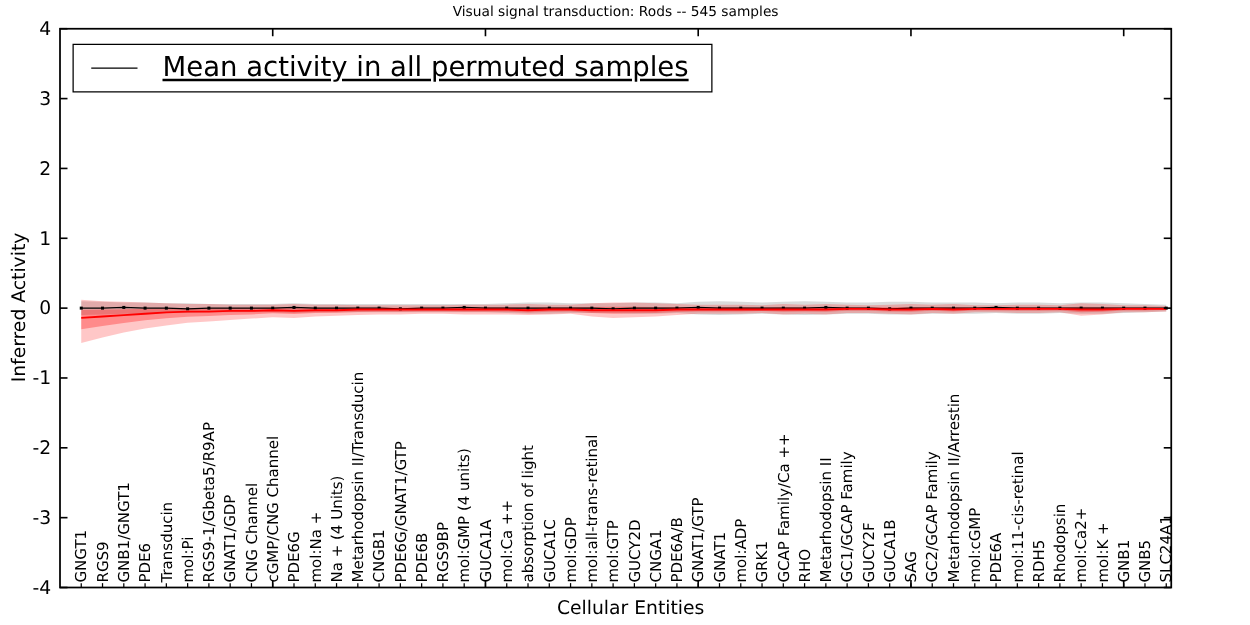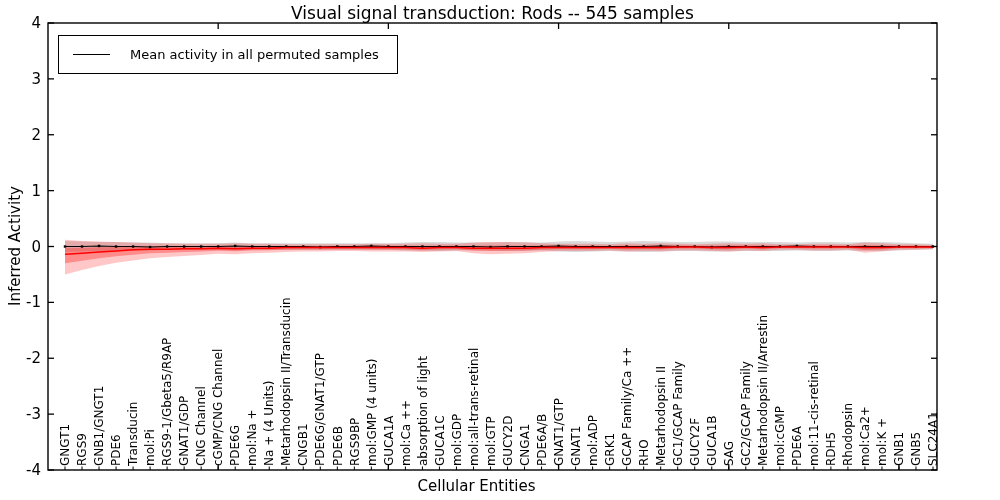--- a/index.html
+++ b/index.html
@@ -3,42 +3,42 @@
 <meta charset="utf-8">
 <style>
   html,body{margin:0;padding:0;background:#ffffff;}
   #figure{
     position:relative;width:1000px;height:500px;background:#ffffff;
     font-family:"DejaVu Sans","Liberation Sans",sans-serif;color:#000;
     overflow:hidden;
   }
   #chart-title{
     position:absolute;left:48px;top:3px;width:889px;text-align:center;
-    font-size:17px;white-space:nowrap;
+    font-size:11px;white-space:nowrap;
   }
   #y-axis-label{
     position:absolute;left:15px;top:246px;
     transform:translate(-50%,-50%) rotate(-90deg);
     font-size:15px;white-space:nowrap;
   }
   #x-axis-label{
-    position:absolute;left:32px;top:477px;width:889px;text-align:center;
+    position:absolute;left:60px;top:477px;width:889px;text-align:center;
     font-size:15px;
   }
   #legend{
     position:absolute;left:58px;top:35px;
     background:#ffffff;border:1.5px solid #000;
     padding:5px 18px 5px 0;z-index:5;
   }
   .legend-row{display:flex;align-items:center;height:27px;}
   .legend-line{
     display:inline-block;width:37px;height:0;border-top:1.6px solid #000;
     margin-left:14px;margin-right:20px;flex:0 0 auto;
   }
-  .legend-label{font-size:13px;white-space:nowrap;}
+  .legend-label{font-size:22px;white-space:nowrap;text-decoration:underline;}
   #plot-svg{position:absolute;left:0;top:0;}
 </style>
 </head>
 <body>
 
 <div id="figure">
 
   <svg id="plot-svg" width="1000" height="500">
       <polygon points="65,240.9125 82.01960784313725,241.47125 99.0392156862745,242.03 116.05882352941177,242.03 133.078431372549,242.58875 150.09803921568627,242.58875 167.11764705882354,243.1475 184.13725490196077,243.1475 201.15686274509804,243.1475 218.1764705882353,243.1475 235.19607843137254,242.58875 252.2156862745098,243.1475 269.2352941176471,243.1475 286.2549019607843,243.1475 303.27450980392155,243.1475 320.2941176470588,243.1475 337.3137254901961,243.1475 354.3333333333333,243.1475 371.3529411764706,243.1475 388.37254901960785,243.1475 405.3921568627451,242.58875 422.4117647058824,242.03 439.4313725490196,242.03 456.45098039215685,242.58875 473.47058823529414,242.58875 490.4901960784314,242.58875 507.5098039215686,242.03 524.5294117647059,242.03 541.5490196078431,242.58875 558.5686274509803,241.47125 575.5882352941176,240.9125 592.6078431372549,241.47125 609.6274509803922,242.03 626.6470588235294,241.47125 643.6666666666666,240.9125 660.6862745098039,241.47125 677.7058823529412,242.03 694.7254901960785,242.03 711.7450980392157,241.47125 728.7647058823529,241.47125 745.7843137254902,242.03 762.8039215686274,242.03 779.8235294117648,242.03 796.843137254902,242.58875 813.8627450980392,242.03 830.8823529411765,242.03 847.9019607843137,242.58875 864.9215686274509,242.03 881.9411764705883,242.03 898.9607843137255,242.58875 915.9803921568628,243.1475 933,243.70625 933,249.29375 915.9803921568628,249.8525 898.9607843137255,250.41125000000002 881.9411764705883,250.97 864.9215686274509,250.97 847.9019607843137,250.41125000000002 830.8823529411765,250.97 813.8627450980392,250.97 796.843137254902,250.41125000000002 779.8235294117648,250.97 762.8039215686274,250.97 745.7843137254902,250.97 728.7647058823529,251.52875 711.7450980392157,251.52875 694.7254901960785,250.97 677.7058823529412,250.97 660.6862745098039,251.52875 643.6666666666666,252.08749999999998 626.6470588235294,251.52875 609.6274509803922,250.97 592.6078431372549,251.52875 575.5882352941176,252.08749999999998 558.5686274509803,251.52875 541.5490196078431,250.41125000000002 524.5294117647059,250.97 507.5098039215686,250.97 490.4901960784314,250.41125000000002 473.47058823529414,250.41125000000002 456.45098039215685,250.41125000000002 439.4313725490196,250.97 422.4117647058824,250.97 405.3921568627451,250.41125000000002 388.37254901960785,249.8525 371.3529411764706,249.8525 354.3333333333333,249.8525 337.3137254901961,249.8525 320.2941176470588,249.8525 303.27450980392155,249.8525 286.2549019607843,249.8525 269.2352941176471,249.8525 252.2156862745098,249.8525 235.19607843137254,250.41125000000002 218.1764705882353,249.8525 201.15686274509804,249.8525 184.13725490196077,249.8525 167.11764705882354,249.8525 150.09803921568627,250.41125000000002 133.078431372549,250.41125000000002 116.05882352941177,250.97 99.0392156862745,250.97 82.01960784313725,251.52875 65,252.08749999999998" fill="#bbbbbb" fill-opacity="0.55" stroke="none"></polygon>
       <polygon points="65,239.795 82.01960784313725,240.9125 99.0392156862745,241.47125 116.05882352941177,242.03 133.078431372549,242.58875 150.09803921568627,243.1475 167.11764705882354,243.1475 184.13725490196077,243.70625 201.15686274509804,243.70625 218.1764705882353,243.70625 235.19607843137254,243.1475 252.2156862745098,243.70625 269.2352941176471,243.70625 286.2549019607843,244.265 303.27450980392155,244.265 320.2941176470588,244.265 337.3137254901961,244.265 354.3333333333333,244.265 371.3529411764706,243.70625 388.37254901960785,243.70625 405.3921568627451,243.70625 422.4117647058824,243.1475 439.4313725490196,243.70625 456.45098039215685,243.70625 473.47058823529414,242.58875 490.4901960784314,242.03 507.5098039215686,242.03 524.5294117647059,242.58875 541.5490196078431,243.1475 558.5686274509803,243.70625 575.5882352941176,243.70625 592.6078431372549,243.70625 609.6274509803922,244.265 626.6470588235294,243.1475 643.6666666666666,243.70625 660.6862745098039,243.1475 677.7058823529412,243.70625 694.7254901960785,244.265 711.7450980392157,243.70625 728.7647058823529,243.1475 745.7843137254902,243.70625 762.8039215686274,243.1475 779.8235294117648,244.265 796.843137254902,244.265 813.8627450980392,243.70625 830.8823529411765,243.70625 847.9019607843137,244.265 864.9215686274509,242.58875 881.9411764705883,243.1475 898.9607843137255,244.265 915.9803921568628,244.265 933,244.82375000000002 933,249.29375 915.9803921568628,249.8525 898.9607843137255,249.8525 881.9411764705883,251.52875 864.9215686274509,252.64625 847.9019607843137,249.8525 830.8823529411765,250.41125000000002 813.8627450980392,250.41125000000002 796.843137254902,249.8525 779.8235294117648,249.8525 762.8039215686274,250.97 745.7843137254902,250.41125000000002 728.7647058823529,251.52875 711.7450980392157,250.97 694.7254901960785,250.41125000000002 677.7058823529412,250.41125000000002 660.6862745098039,251.52875 643.6666666666666,250.97 626.6470588235294,251.52875 609.6274509803922,250.41125000000002 592.6078431372549,250.97 575.5882352941176,250.97 558.5686274509803,250.97 541.5490196078431,252.08749999999998 524.5294117647059,253.205 507.5098039215686,253.76375 490.4901960784314,254.3225 473.47058823529414,253.205 456.45098039215685,250.97 439.4313725490196,251.52875 422.4117647058824,252.08749999999998 405.3921568627451,251.52875 388.37254901960785,251.52875 371.3529411764706,251.52875 354.3333333333333,250.97 337.3137254901961,250.97 320.2941176470588,251.52875 303.27450980392155,251.52875 286.2549019607843,252.08749999999998 269.2352941176471,252.64625 252.2156862745098,253.205 235.19607843137254,254.3225 218.1764705882353,253.76375 201.15686274509804,254.88125000000002 184.13725490196077,255.99875 167.11764705882354,257.11625000000004 150.09803921568627,258.23375 133.078431372549,260.46875 116.05882352941177,262.70375 99.0392156862745,266.05625 82.01960784313725,269.9675 65,274.4375" fill="#ff0000" fill-opacity="0.22" stroke="none"></polygon>

